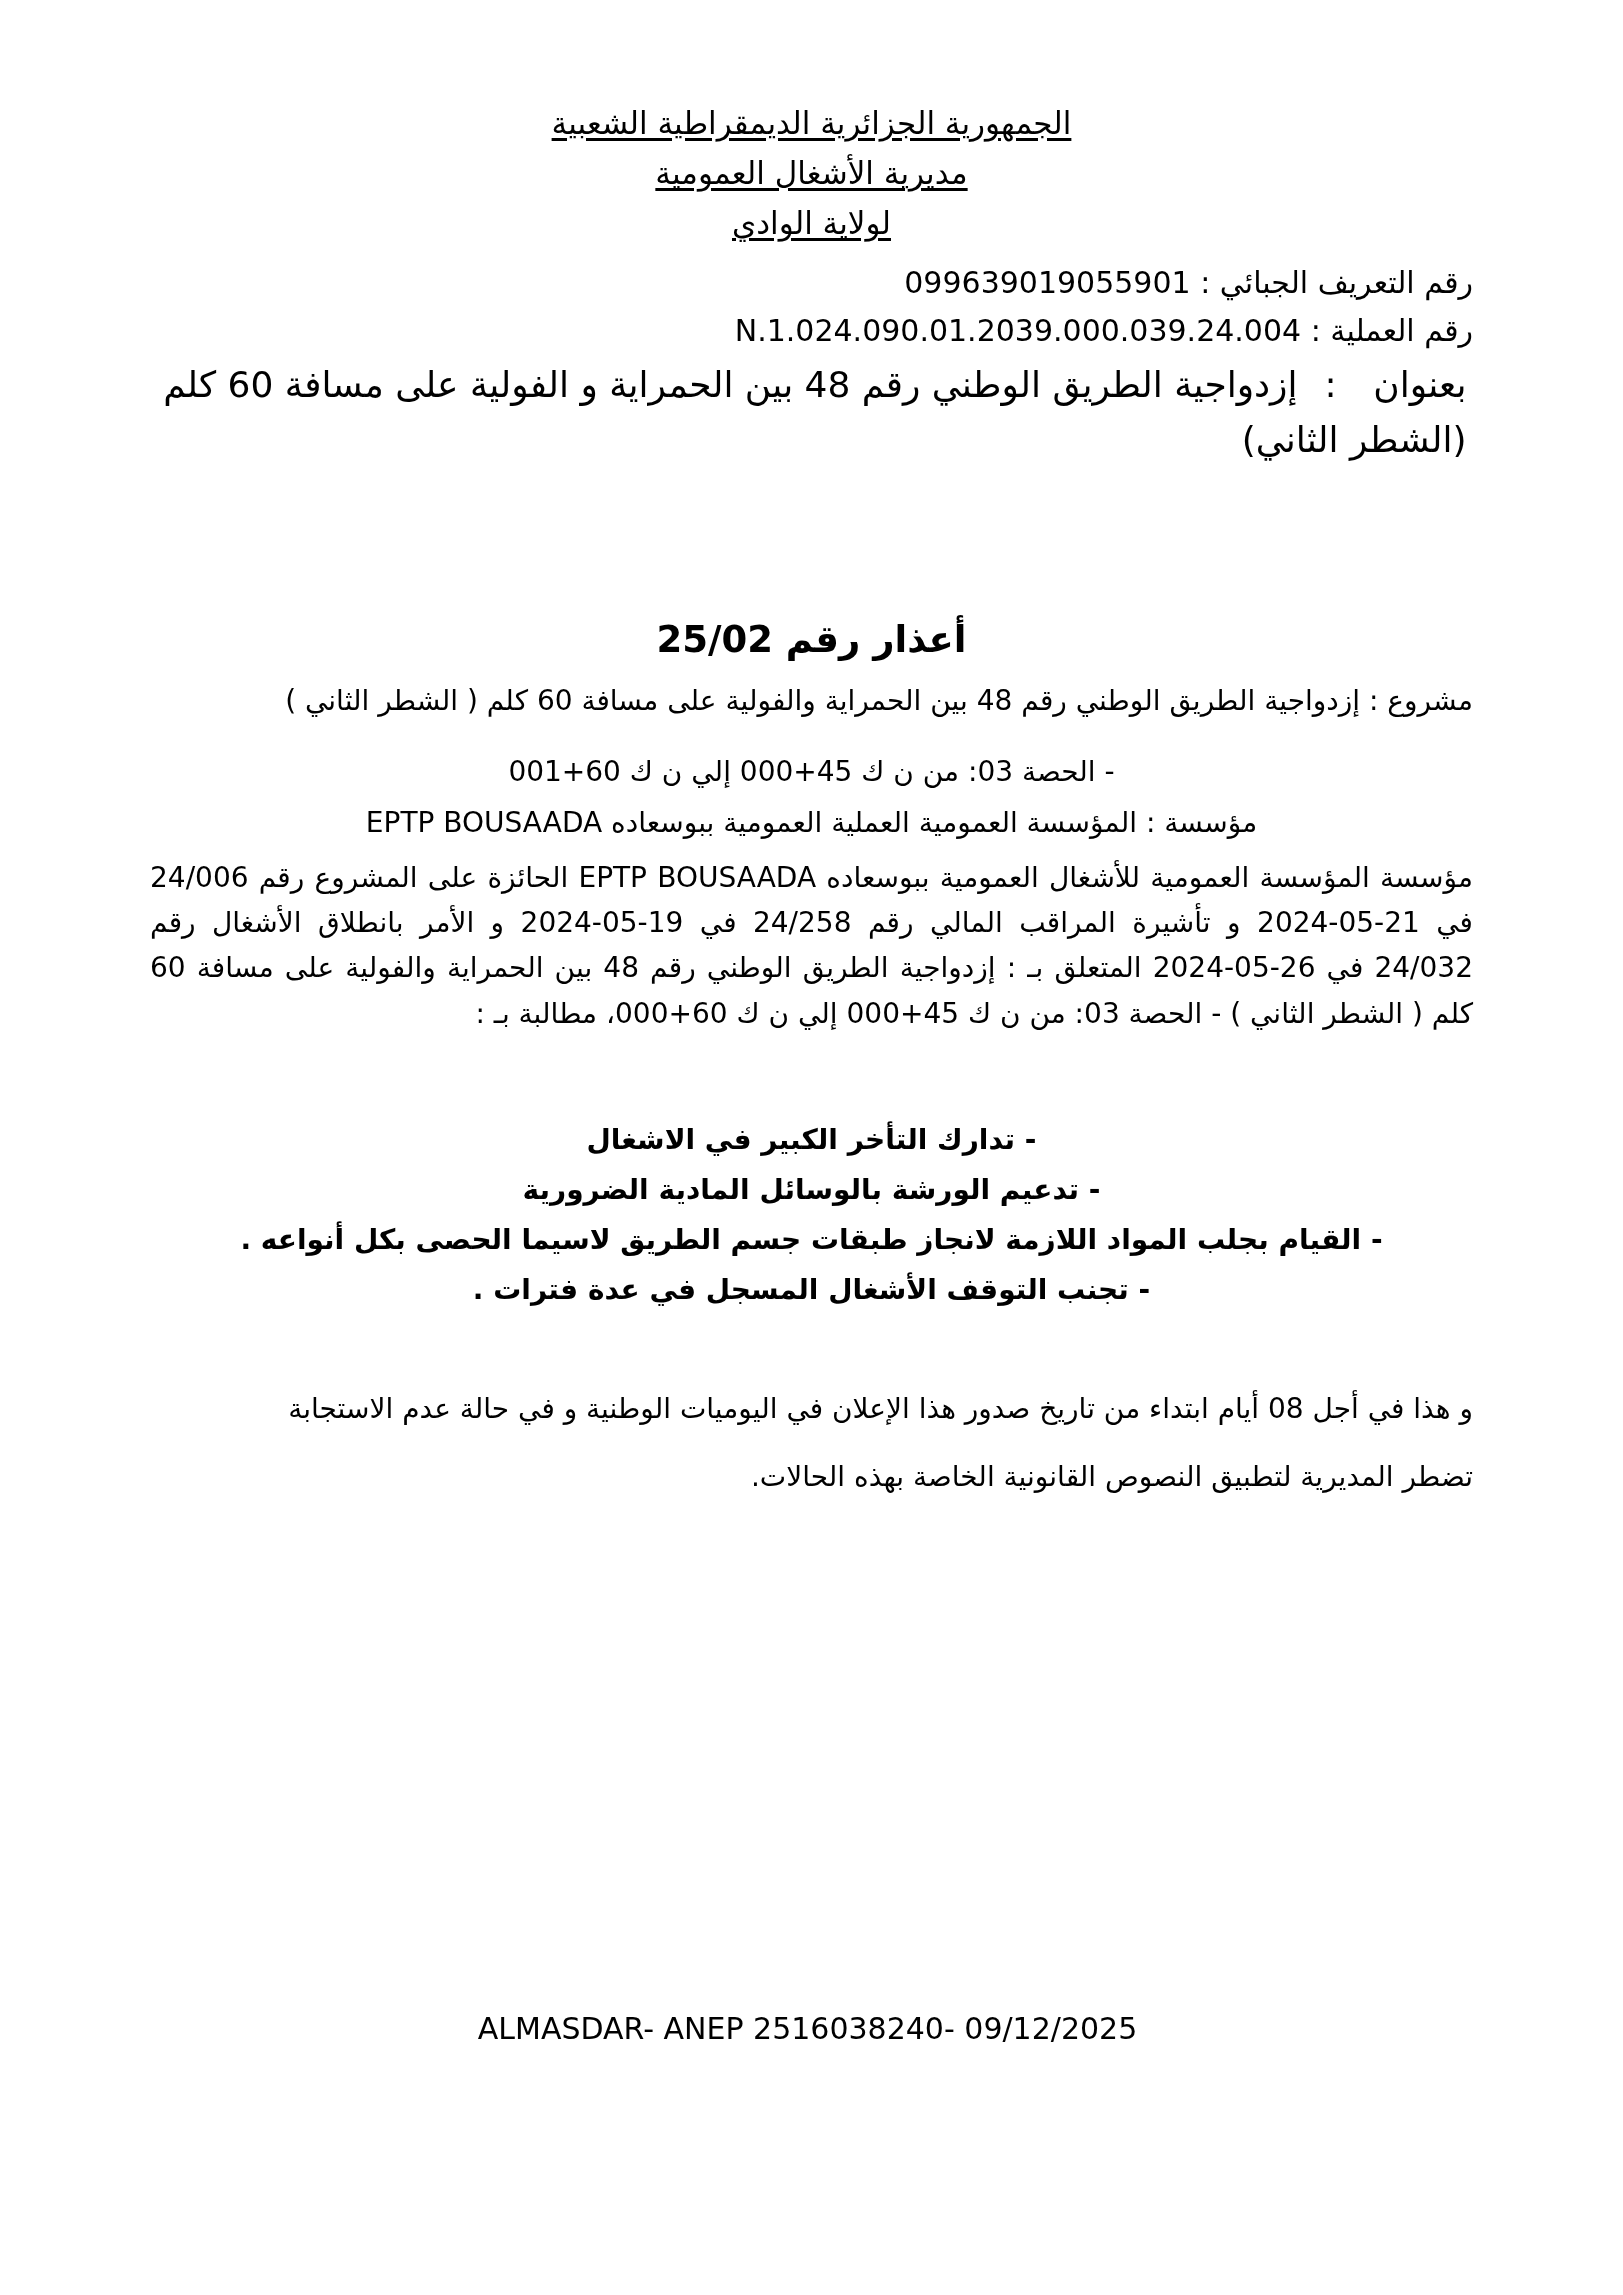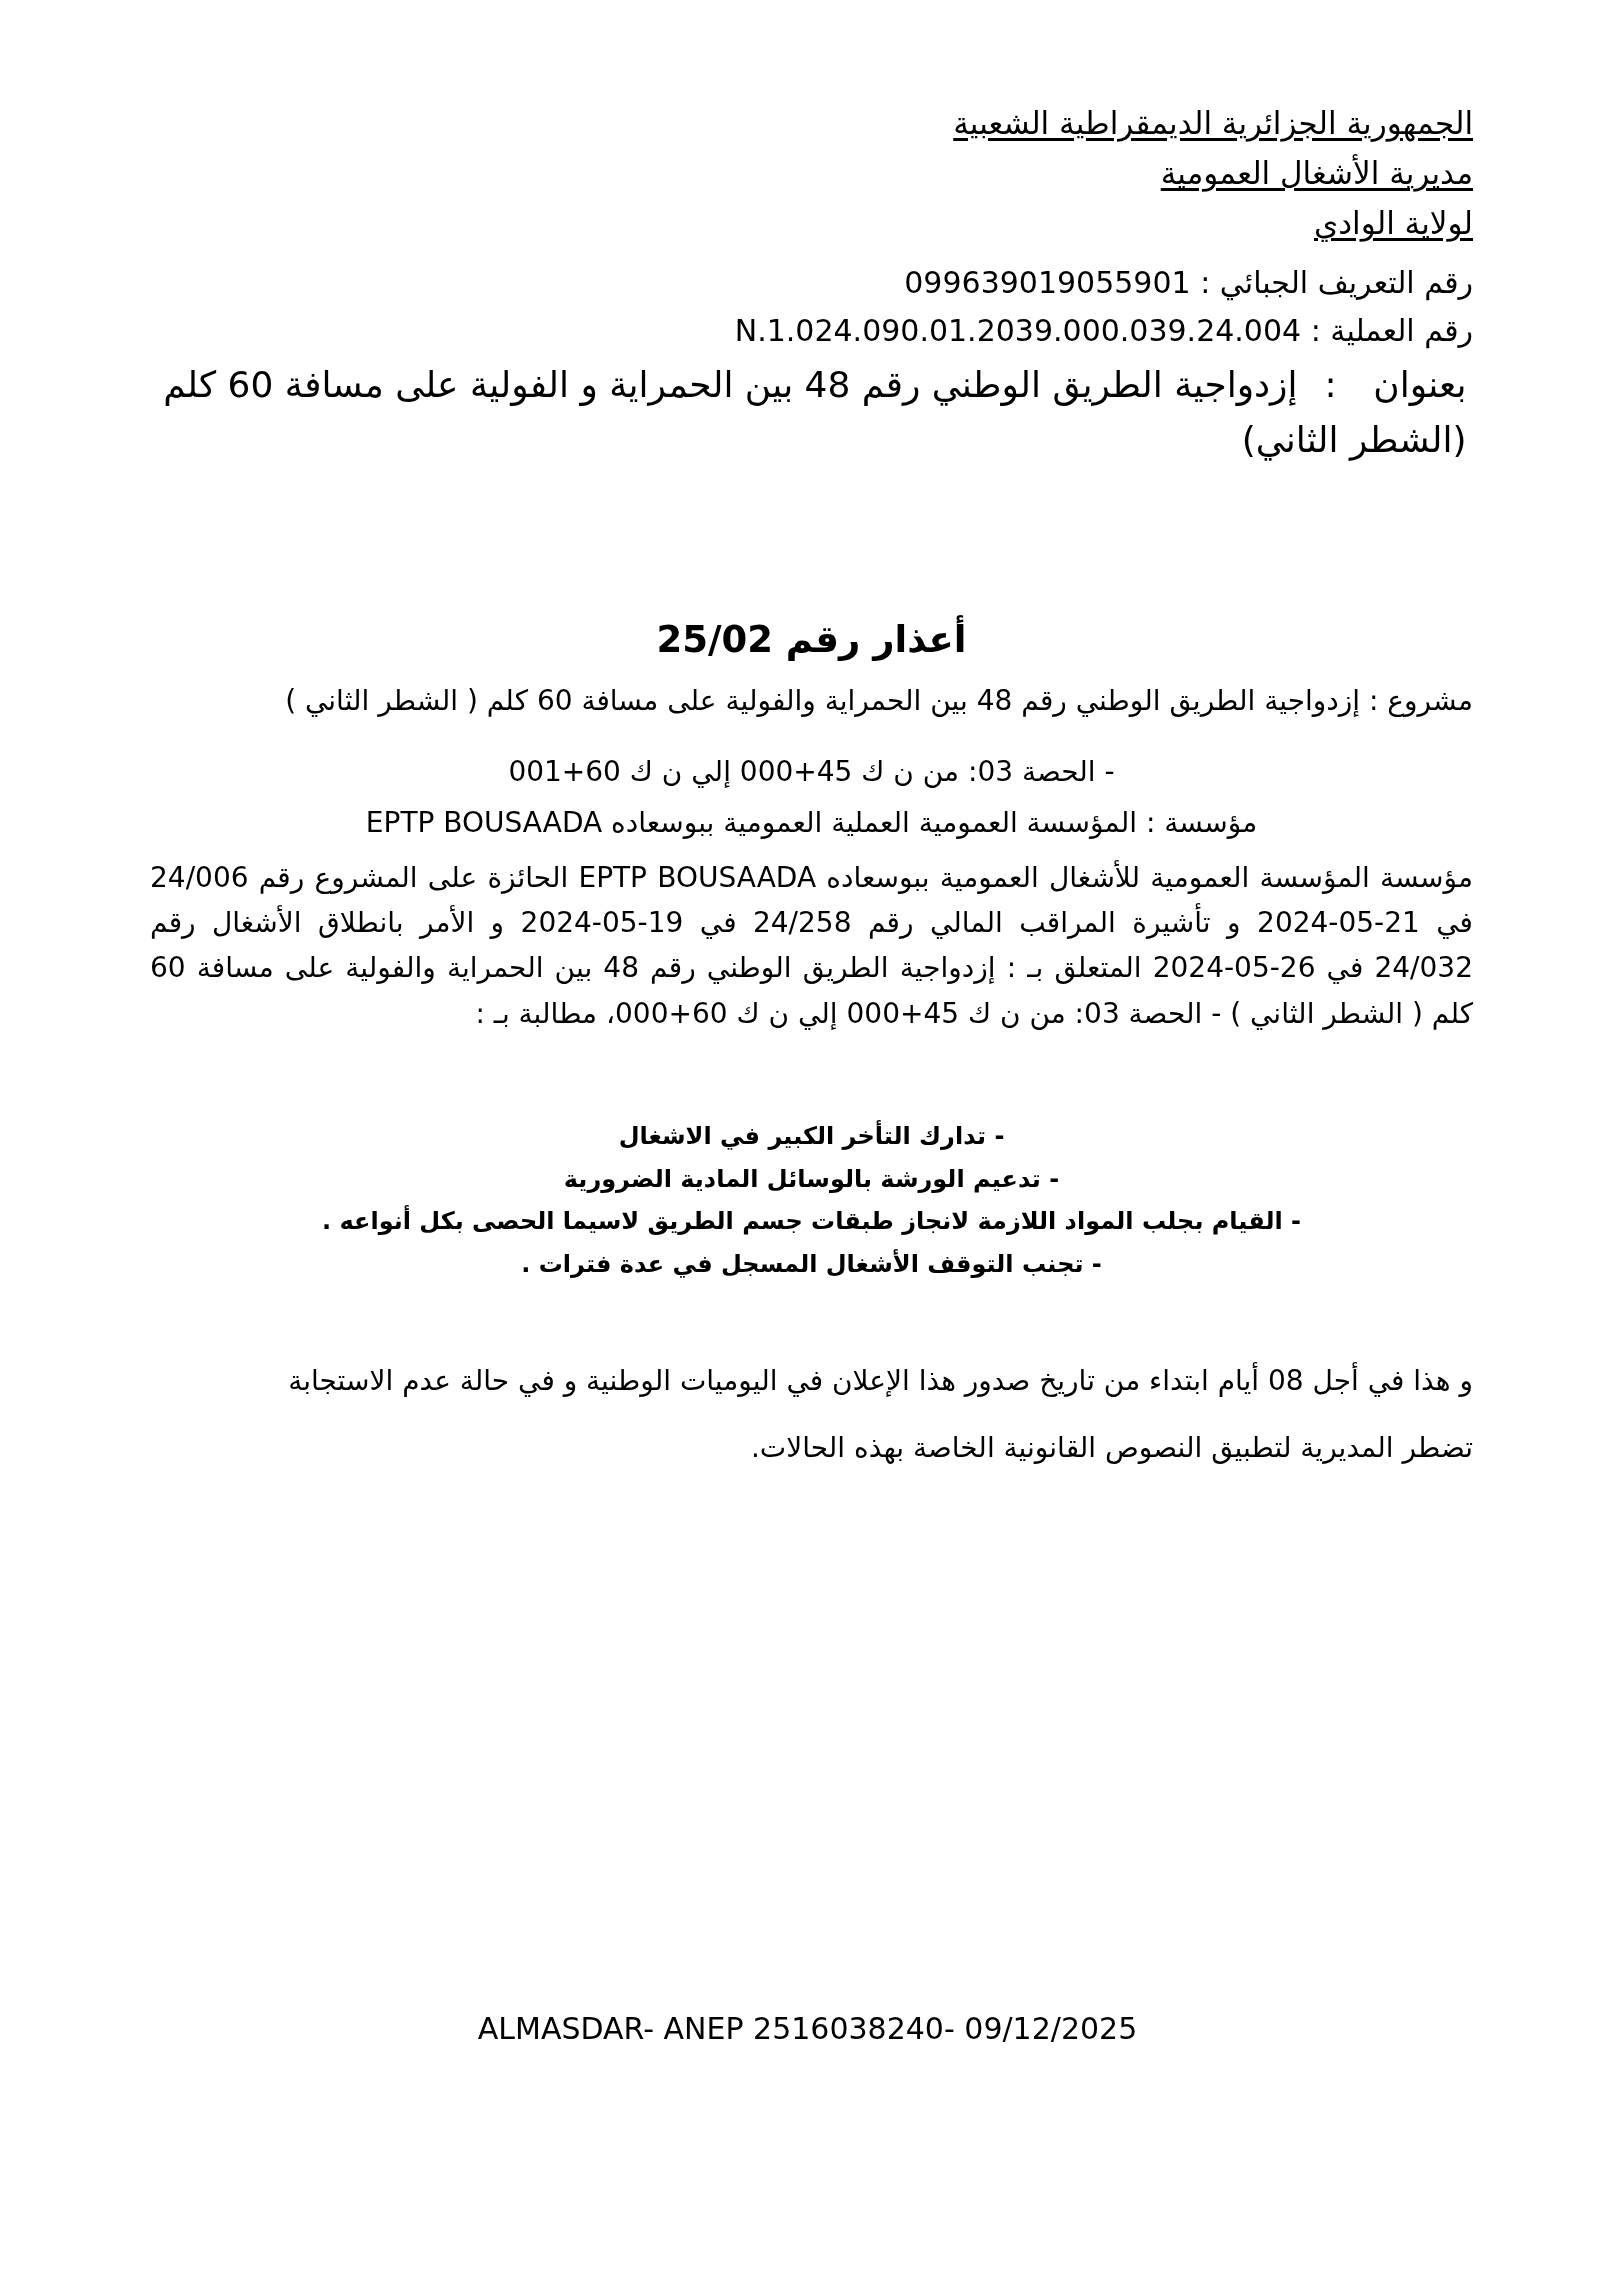--- a/index.html
+++ b/index.html
@@ -12,20 +12,21 @@
     height: 2295px;
     position: relative;
     background: #ffffff;
     font-family: "DejaVu Sans", sans-serif;
     color: #000000;
     box-sizing: border-box;
     padding: 98px 150px 39px 150px;
     overflow: hidden;
   }
   .header-block {
+    text-align: center;
     font-size: 31px;
     line-height: 1.62;
   }
   .header-block .line {
     display: block;
   }
   .header-block .u {
     text-decoration: underline;
     text-underline-offset: 3.9px;
   }
@@ -75,21 +76,21 @@
     margin-top: 5.2px;
     text-align: center;
   }
   .body-para {
     margin-top: 9.2px;
     text-align: justify;
     text-justify: inter-word;
   }
   .demands {
     margin-top: 79px;
-    font-size: 24px;
+    font-size: 28px;
     font-weight: bold;
     line-height: 1.78;
     text-align: center;
   }
   .demands .d {
     display: block;
   }
   .closing {
     margin-top: 72px;
     font-size: 28px;

